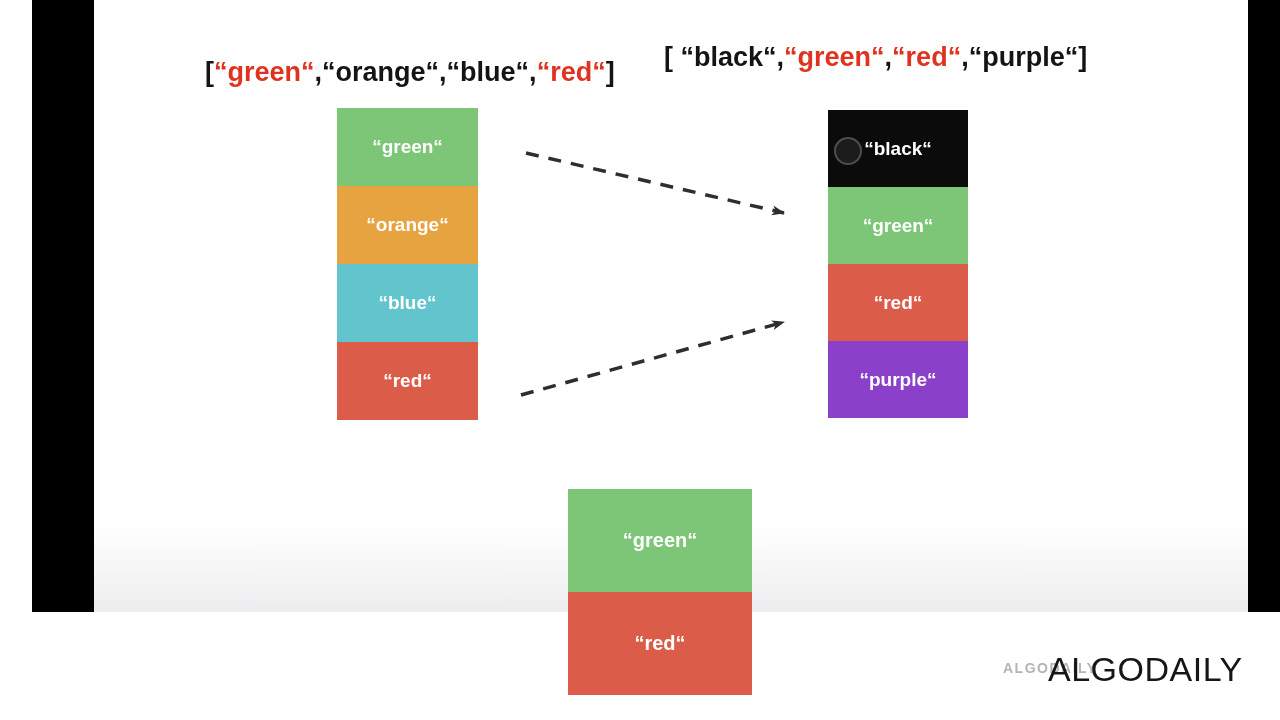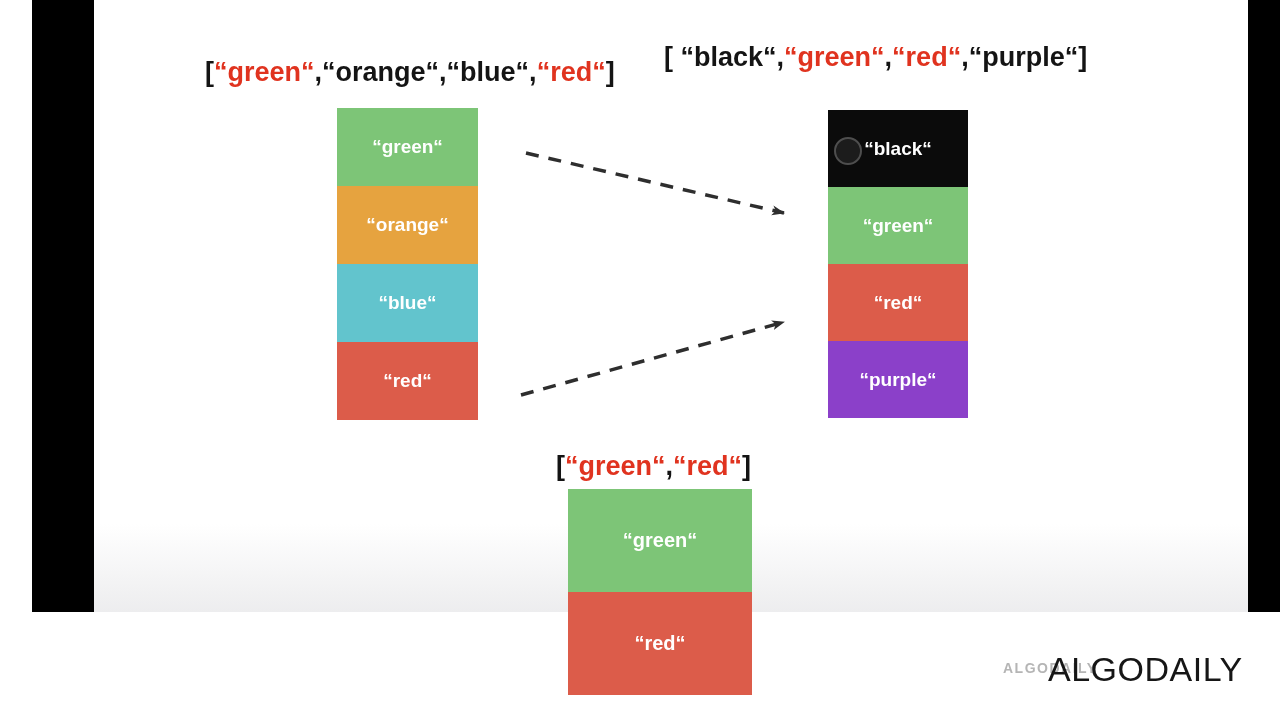--- a/index.html
+++ b/index.html
@@ -89,21 +89,20 @@
 <div class="stage">
 
   <div class="pillar left"></div>
   <div class="pillar right"></div>
   <div class="floor"></div>
 
   <div class="array-label" style="left:173px; top:57px;"><span>[</span><span class="hl">“green“</span><span>,</span><span>“orange“</span><span>,</span><span>“blue“</span><span>,</span><span class="hl">“red“</span><span>]</span></div>
 
   <div class="array-label" style="left:632px; top:42px;"><span>[ </span><span>“black“</span><span>,</span><span class="hl">“green“</span><span>,</span><span class="hl">“red“</span><span>,</span><span>“purple“</span><span>]</span></div>
 
-  <div class="array-label" style="left:524px; top:451px;"><span>[</span><span class="hl">“green“</span><span>,</span><span class="hl">“red“</span><span>]</span></div>
 
   <div class="stack" id="stack-left">
       <div class="block" style="background-color: rgb(125, 197, 119);">
         <span>“green“</span>
       </div>
       <div class="block" style="background-color: rgb(230, 163, 63);">
         <span>“orange“</span>
       </div>
       <div class="block" style="background-color: rgb(98, 196, 205);">
         <span>“blue“</span>

